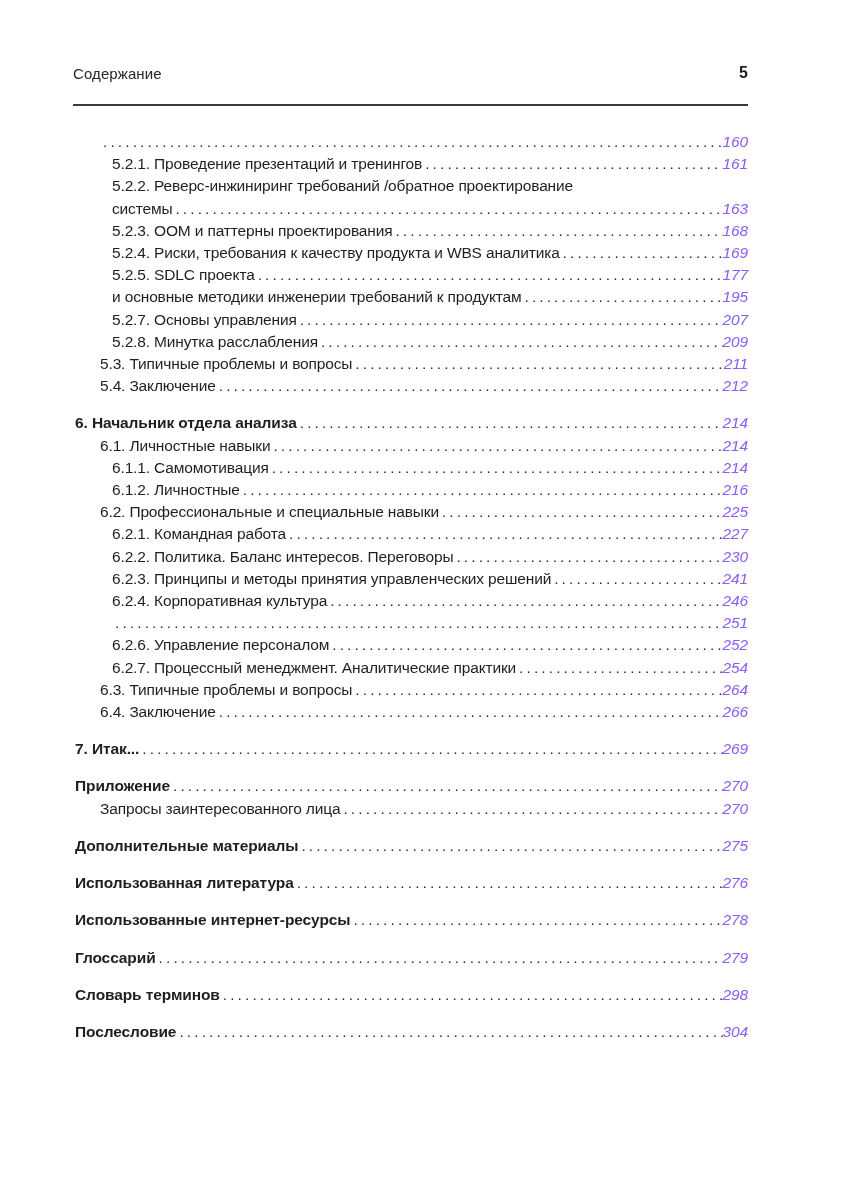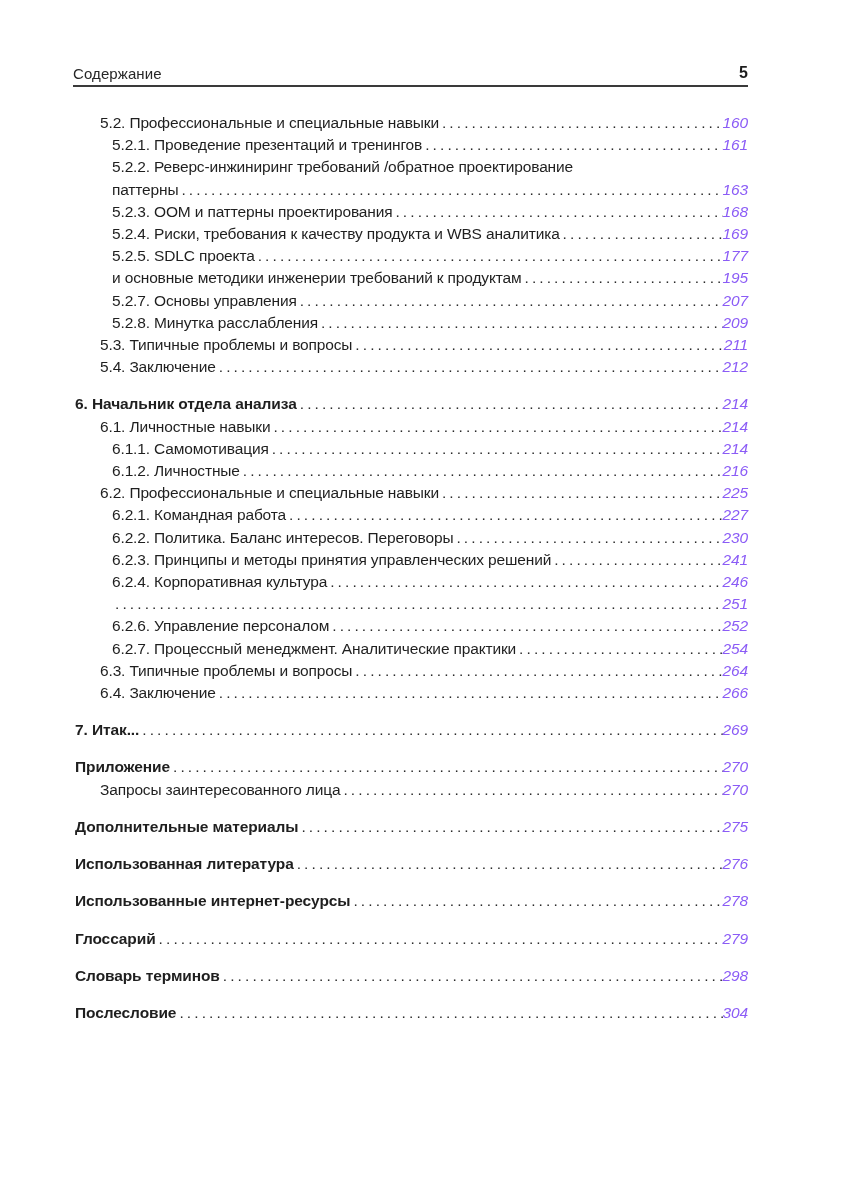--- a/index.html
+++ b/index.html
@@ -19,21 +19,21 @@
   .content {
     margin-left: 73px;
     margin-right: 101px; 
     padding-top: 64px;
   }
   .page-header {
     display: flex;
     justify-content: space-between;
     align-items: flex-end;
     border-bottom: 2px solid #3a3a3a;
-    padding-bottom: 3px;
+    padding-bottom: 22px;
   }
   .page-header .running-title {
     font-size: 15px;
     letter-spacing: 0.1px;
     color: #272727;
   }
   .page-header .folio {
     font-size: 16px;
     font-weight: 700;
     color: #1d1d1d;
@@ -82,38 +82,37 @@
   <div class="content">
 
     <div class="page-header">
       <span class="running-title">Содержание</span>
       <span class="folio">5</span>
     </div>
 
     <div class="toc" id="toc-list">
         <div class="toc-entry lvl1">
           <div class="toc-line">
-            <span class="toc-text">5.2. Профессиональные и специальные навыки</span>
             <span class="leader">............................................................................................................................................................................................................................................................................................................</span>
             <span class="pagenum">160</span>
           </div>
         </div>
         <div class="toc-entry lvl2">
           <div class="toc-line">
             <span class="toc-text">5.2.1. Проведение презентаций и тренингов</span>
             <span class="leader">............................................................................................................................................................................................................................................................................................................</span>
             <span class="pagenum">161</span>
           </div>
         </div>
         <div class="toc-entry lvl2">
           <div class="toc-line">
             <span class="toc-text">5.2.2. Реверс-инжиниринг требований /обратное проектирование</span>
           </div>
           <div class="toc-line">
-            <span class="toc-text">паттерны</span>
+            <span class="toc-text">системы</span>
             <span class="leader">............................................................................................................................................................................................................................................................................................................</span>
             <span class="pagenum">163</span>
           </div>
         </div>
         <div class="toc-entry lvl2">
           <div class="toc-line">
             <span class="toc-text">5.2.3. ООМ и паттерны проектирования</span>
             <span class="leader">............................................................................................................................................................................................................................................................................................................</span>
             <span class="pagenum">168</span>
           </div>

